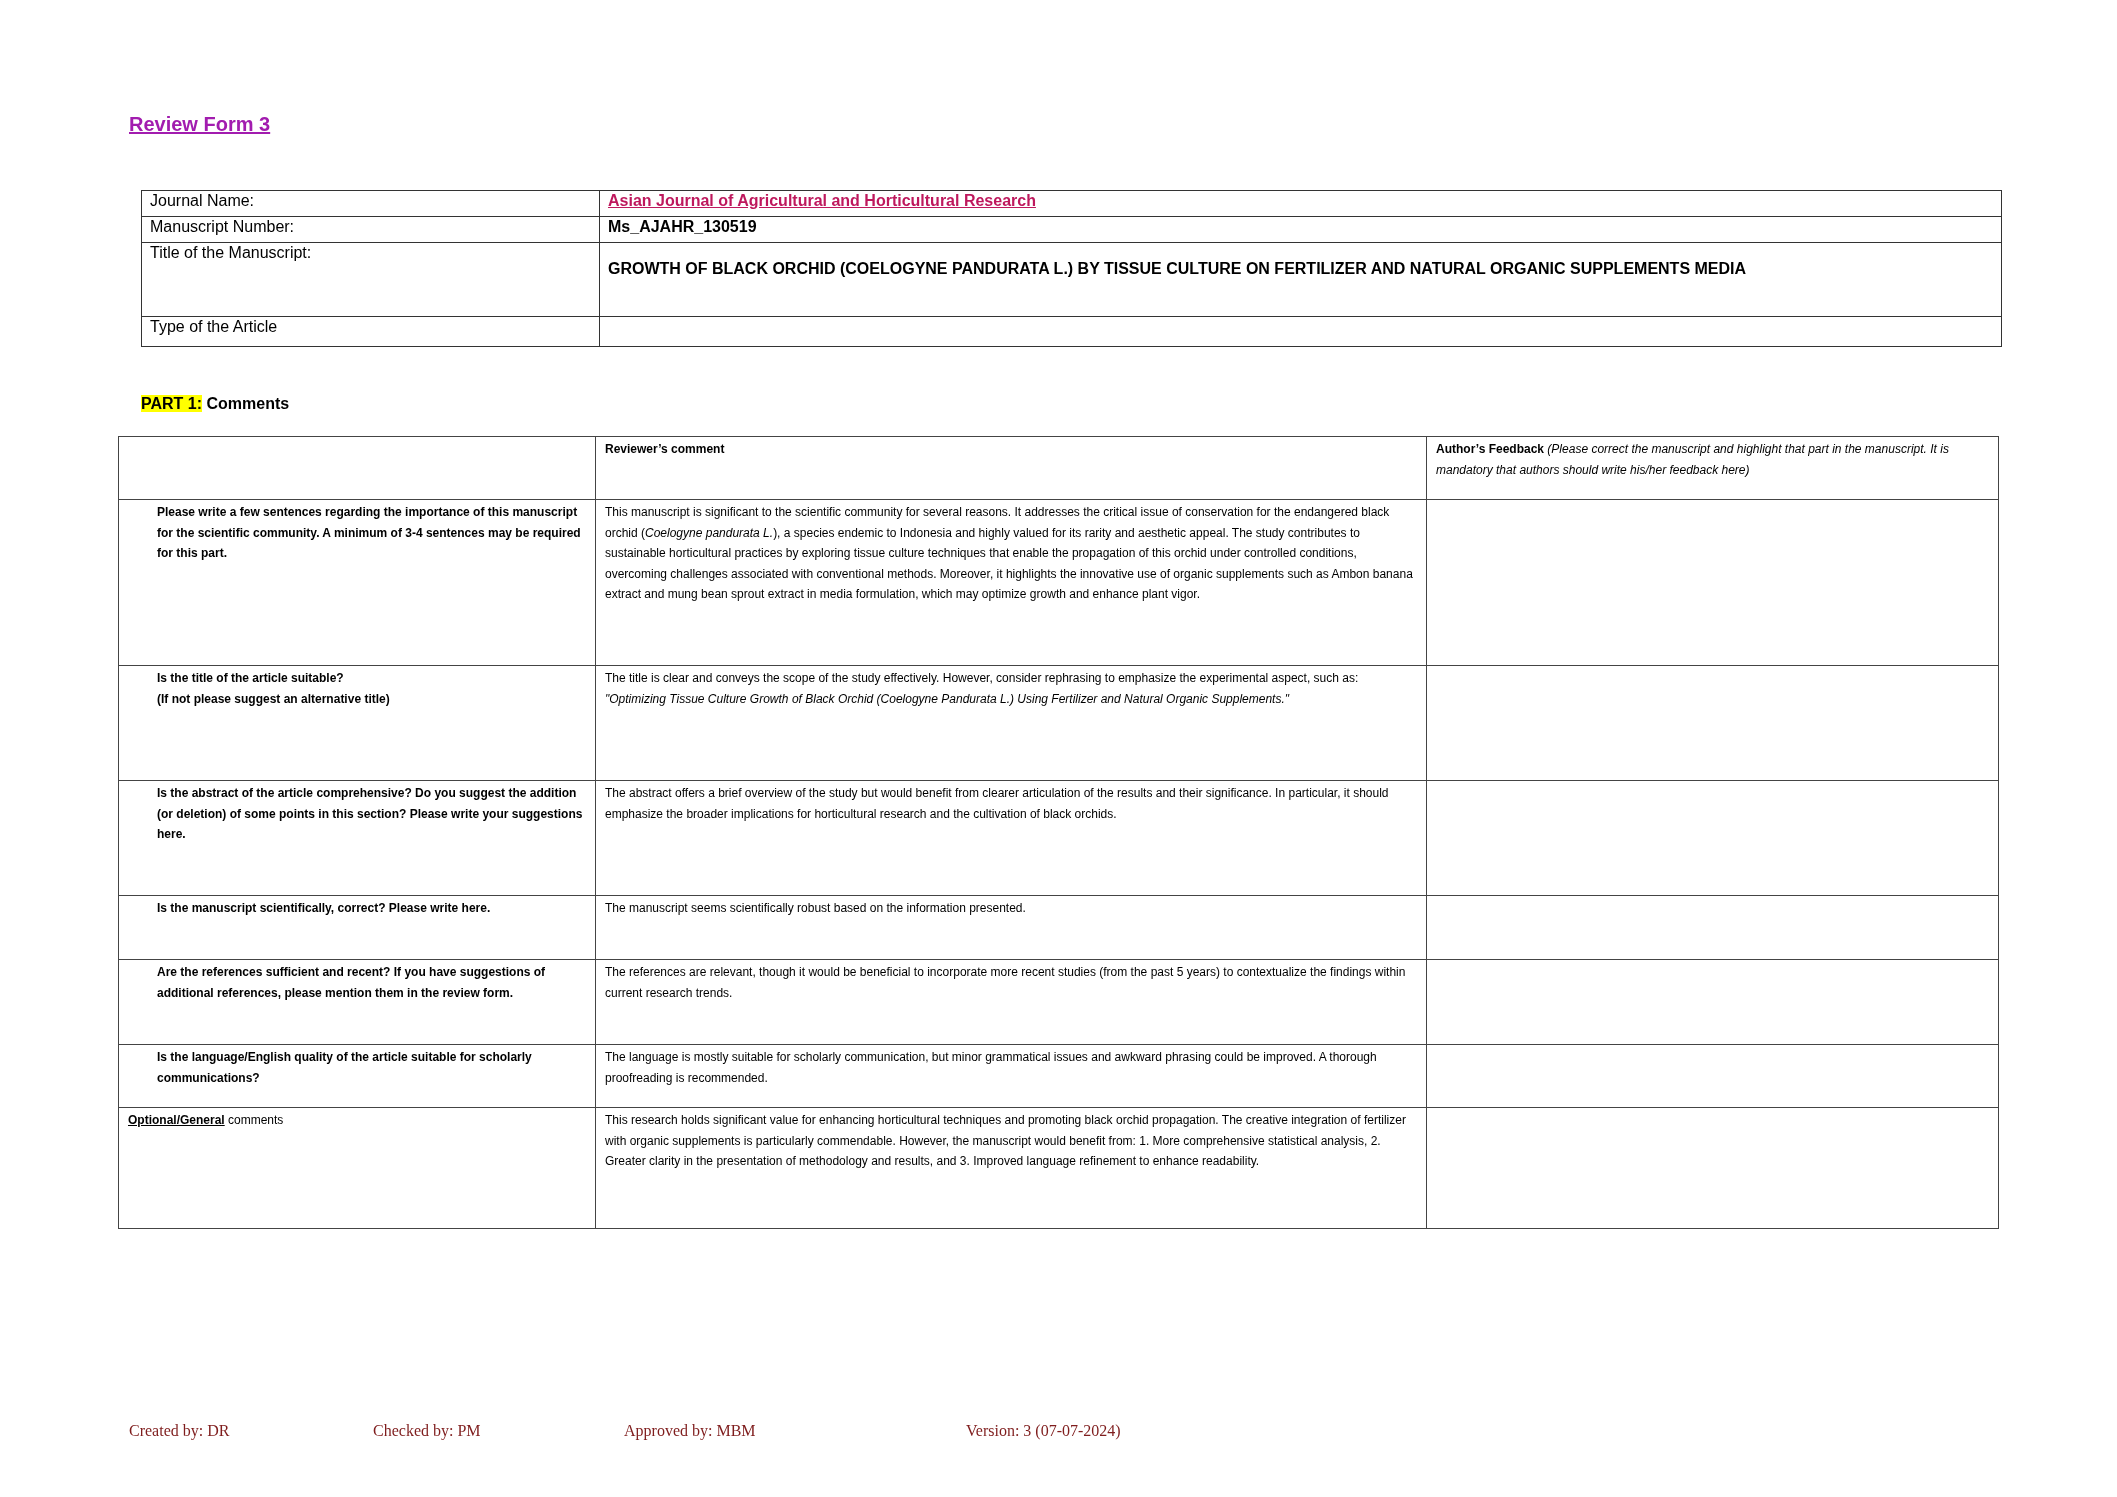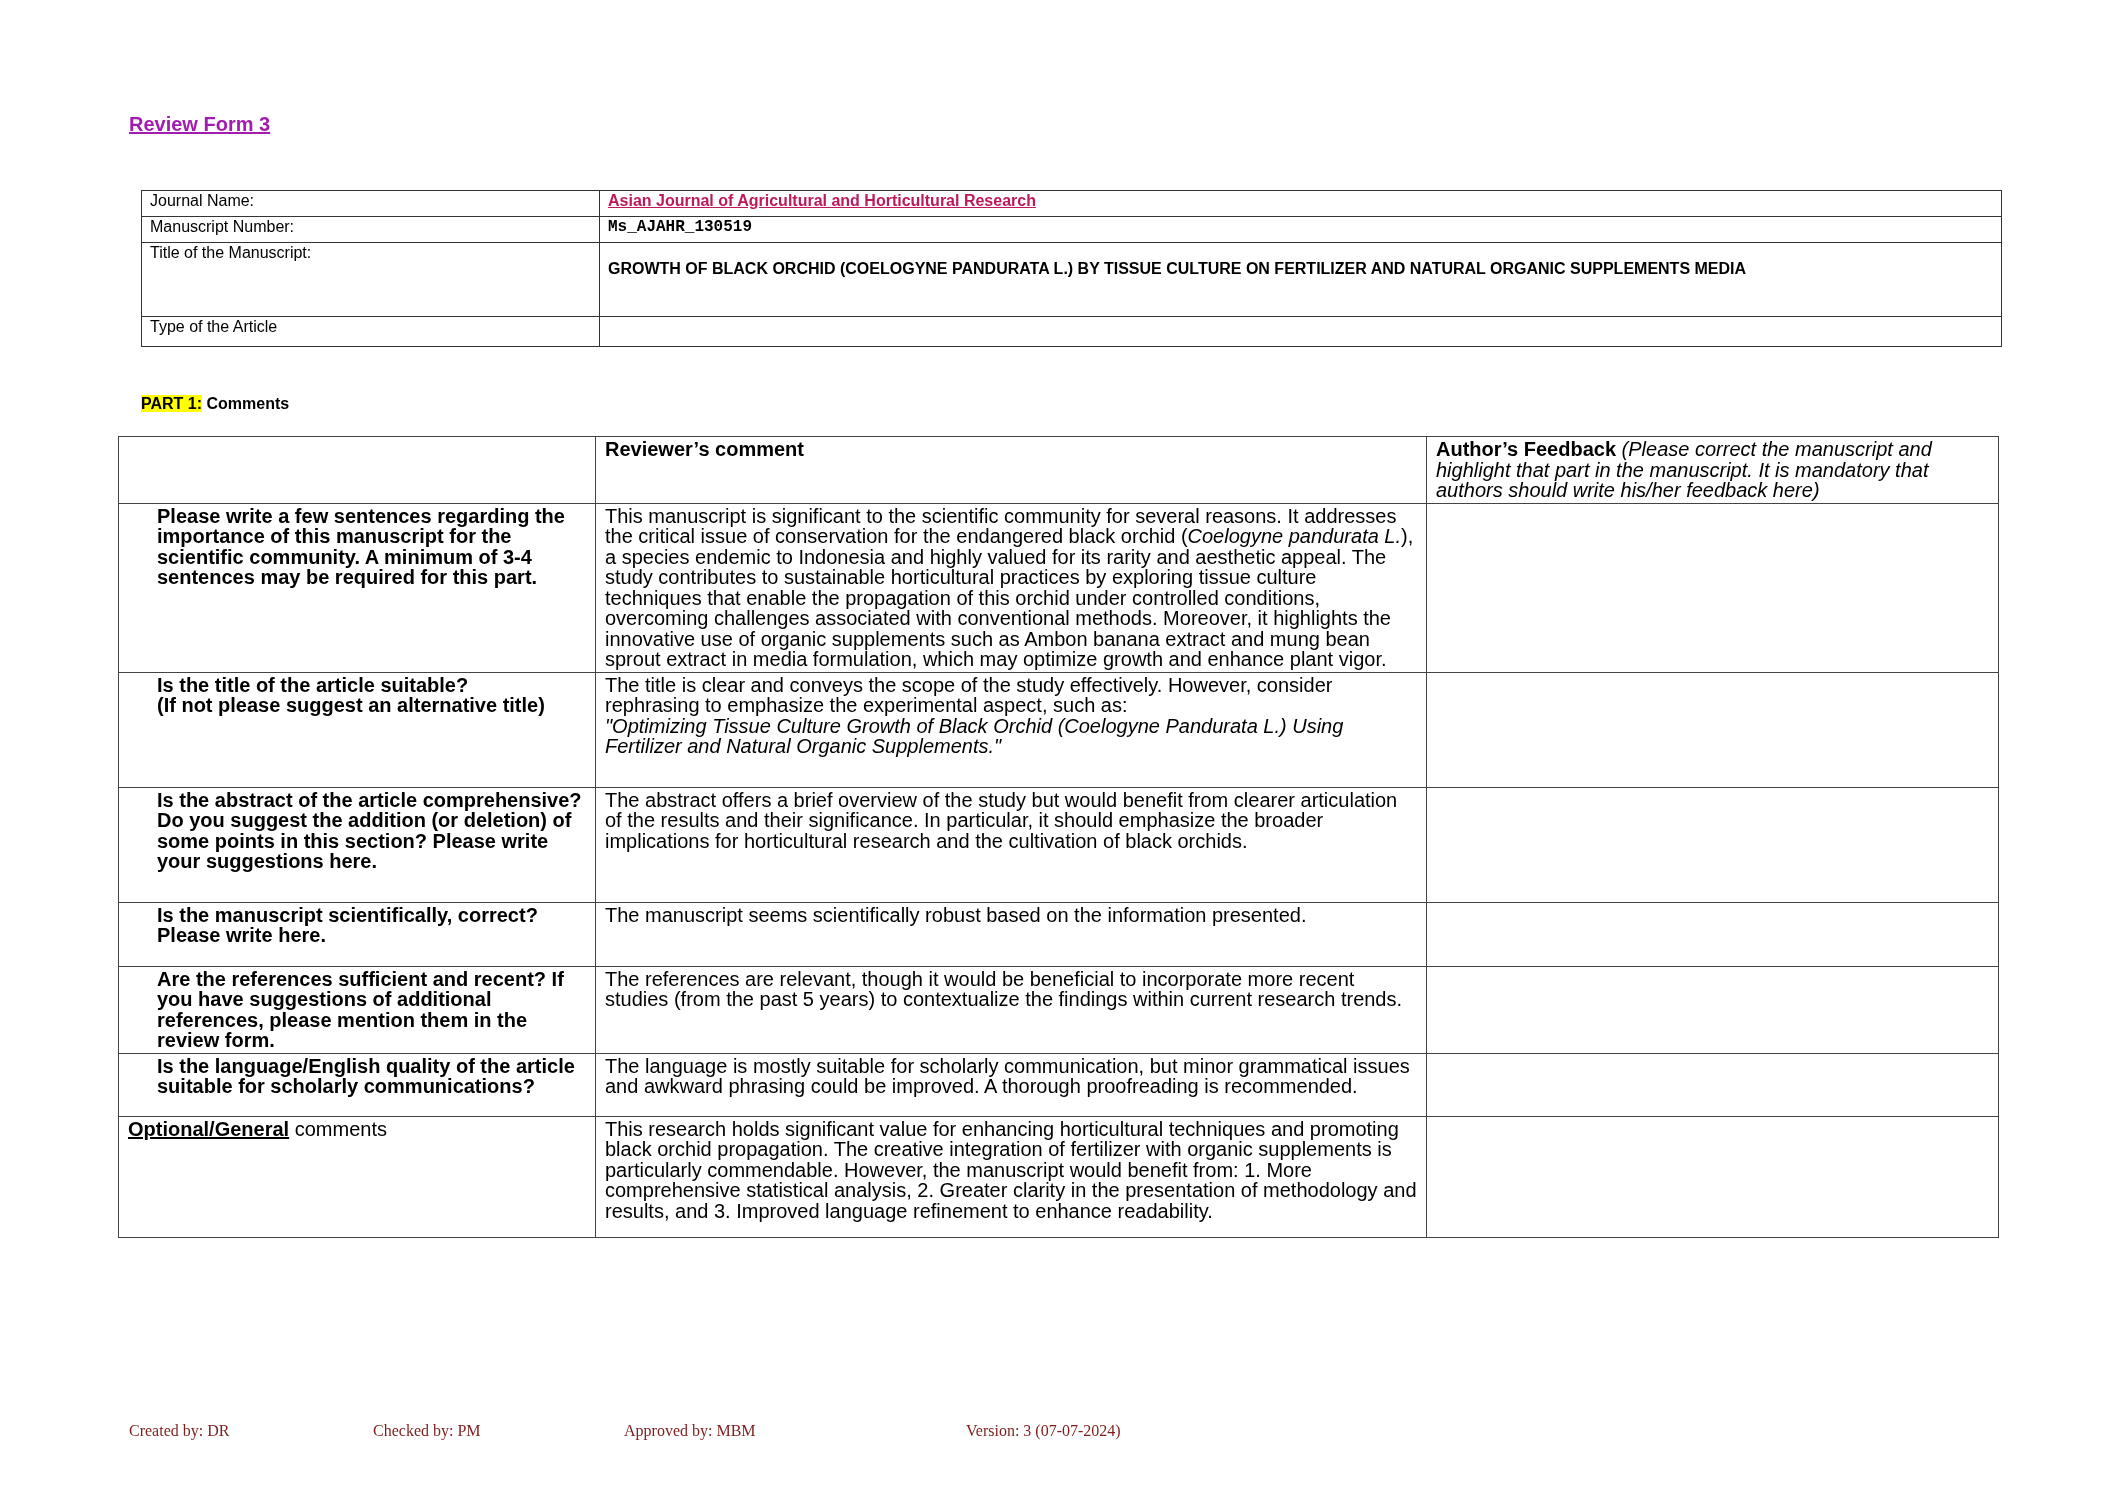--- a/index.html
+++ b/index.html
@@ -18,32 +18,32 @@
   .t1 td {
     border: 1.5px solid #333; font-size: 16px; padding: 0 8px;
     vertical-align: top; line-height: 20px;
   }
   .t1 col.c1 { width: 458px; }
   .t1 tr.r1 td { height: 25px; }
   .t1 tr.r2 td { height: 25px; }
   .t1 tr.r3 td { height: 57px; }
   .t1 tr.r4 td { height: 29px; }
   .t1 .link { color: #be185d; text-decoration: underline; font-weight: bold; cursor: pointer; }
-  .t1 .bold { font-weight: bold; font-family: Liberation Mono, monospace; }
+  .t1 .bold { font-weight: bold; }
   .t1 .title-val { font-weight: bold; padding-top: 16px; }
 
   .part-heading {
     position: absolute; left: 129px; top: 395px; font-size: 16px; font-weight: bold; padding-left: 12px;
   }
   .part-heading .hl { background: #ffff00; }
 
   
   .t2 { left: 118px; top: 436px; width: 1881px; }
   .t2 td {
-    border: 1.5px solid #444; font-size: 20px; padding: 2px 9px;
+    border: 1.5px solid #444; font-size: 12px; padding: 2px 9px;
     vertical-align: top; line-height: 20.5px;
   }
   .t2 col.c1 { width: 477px; }
   .t2 col.c2 { width: 831px; }
   .t2 .q { font-weight: bold; padding-left: 38px; }
   .t2 .hdr { font-weight: bold; }
   .t2 .it { font-style: italic; }
   .t2 tr.h td { height: 58px; }
   .t2 tr.row1 td { height: 161px; }
   .t2 tr.row2 td { height: 110px; }

